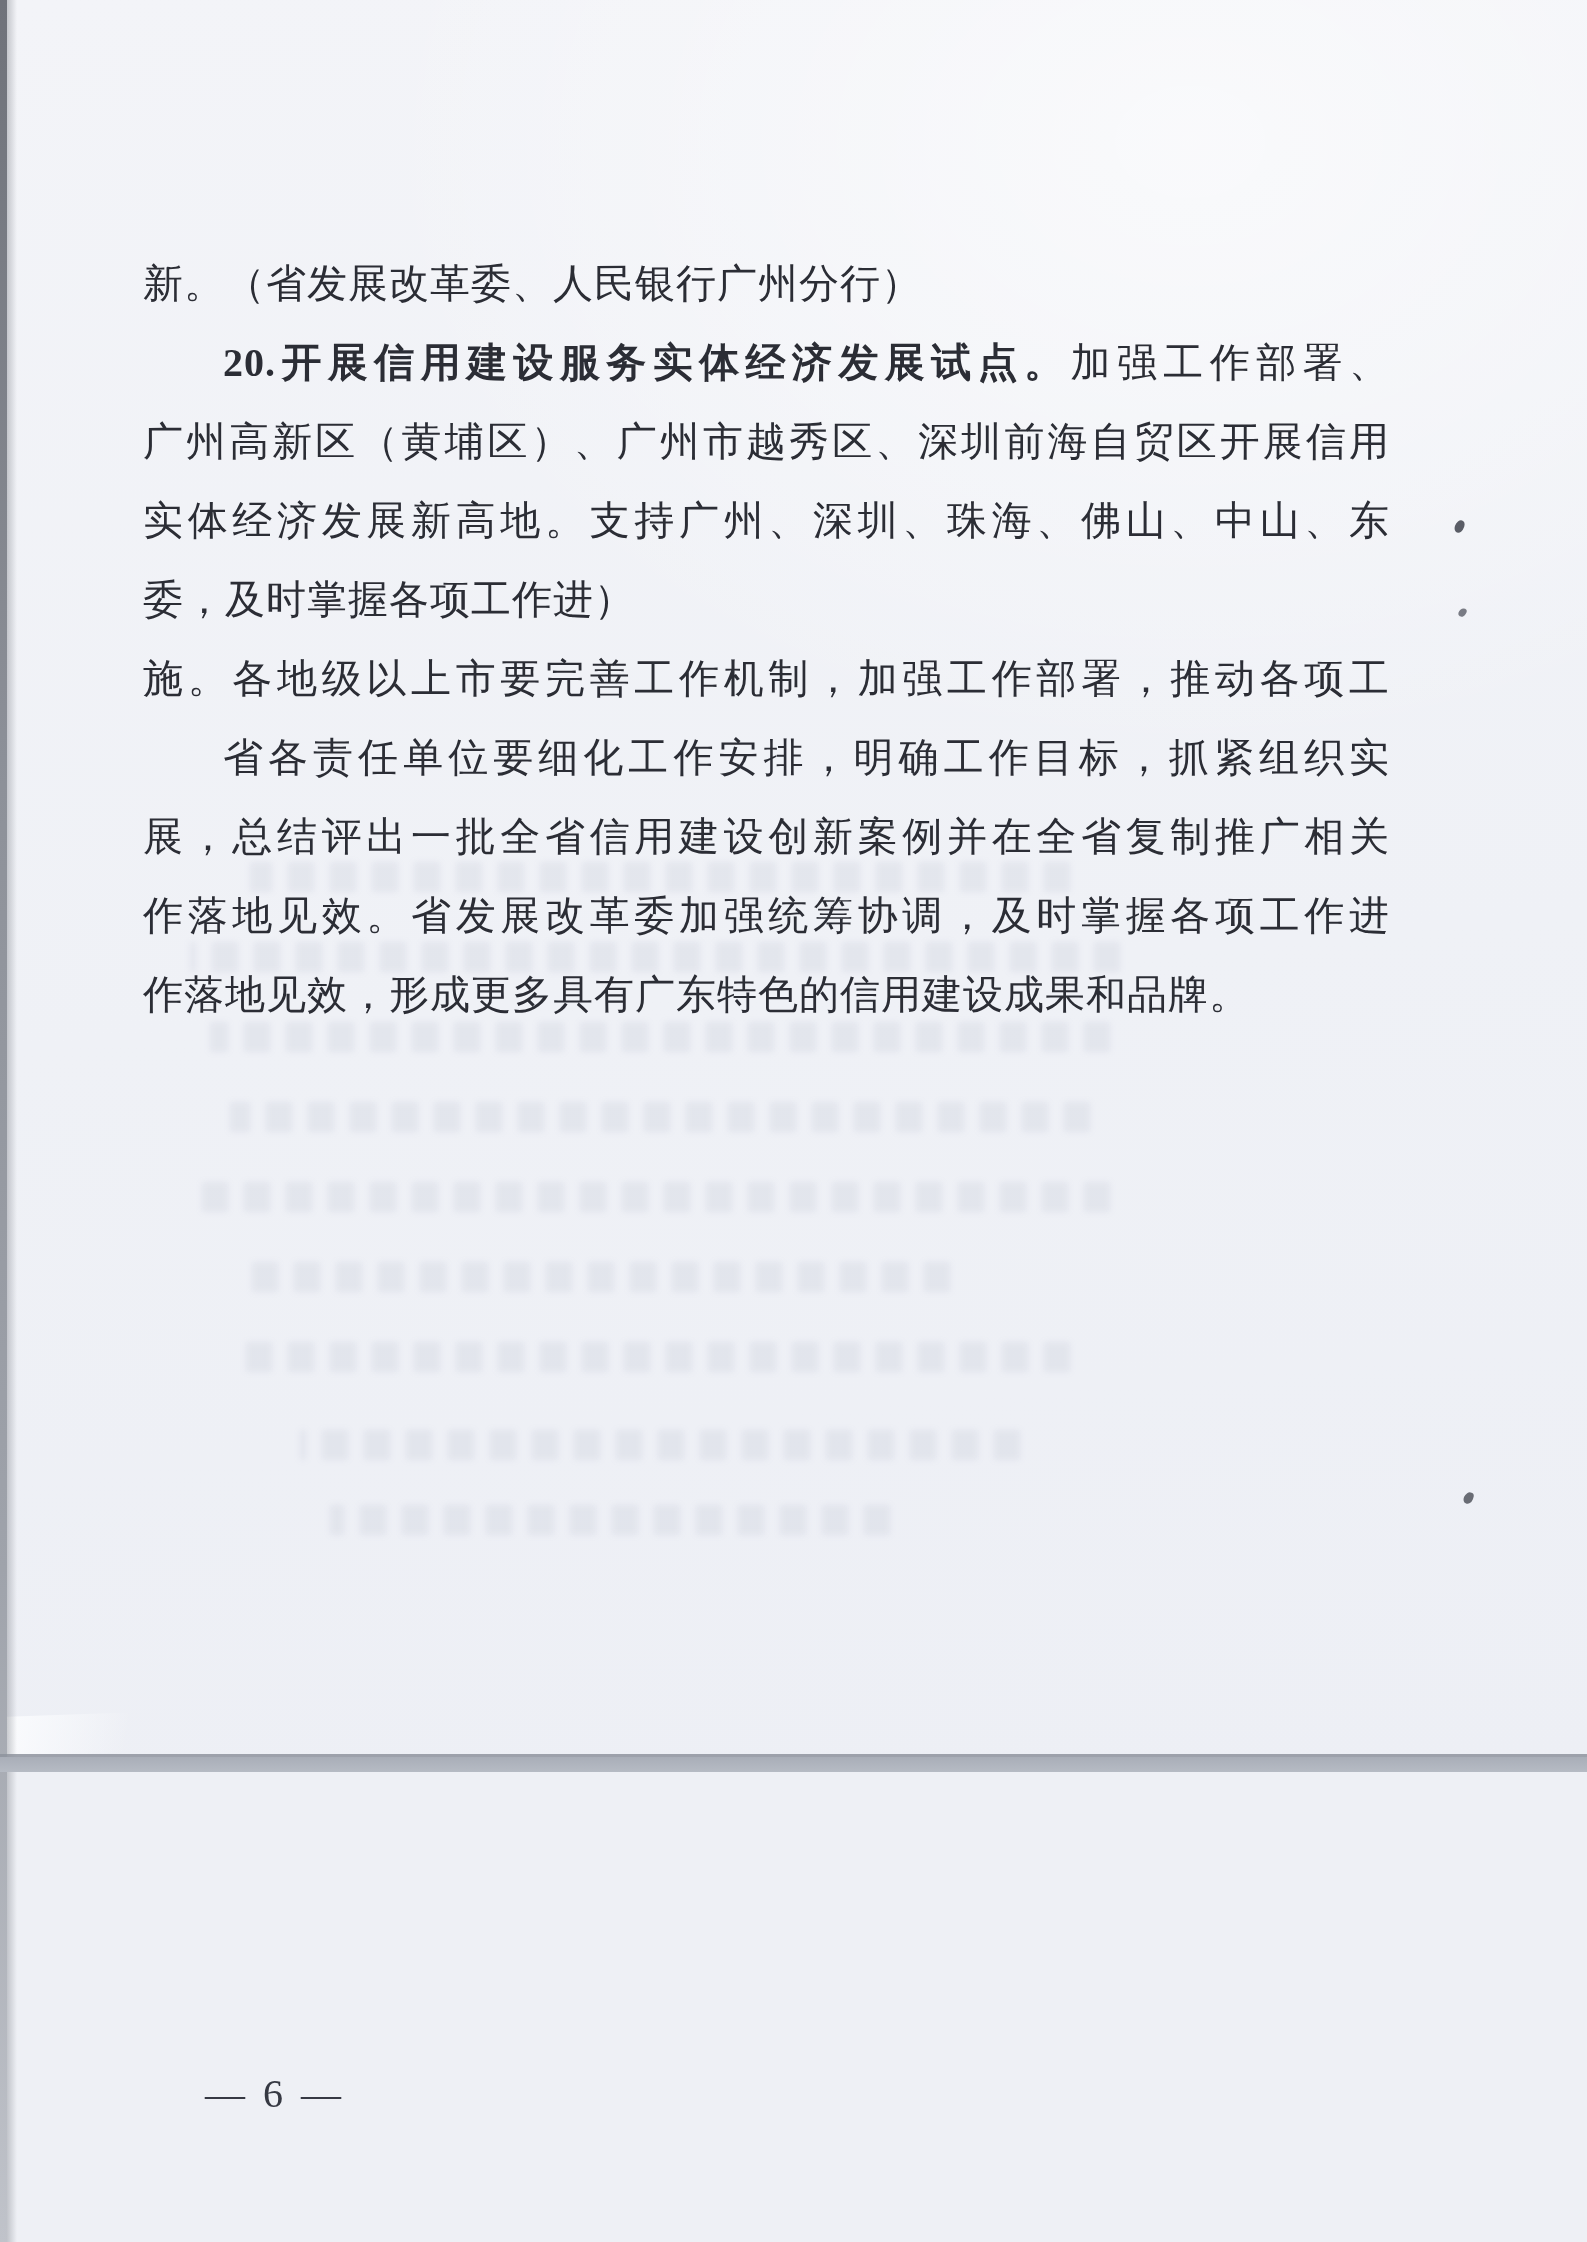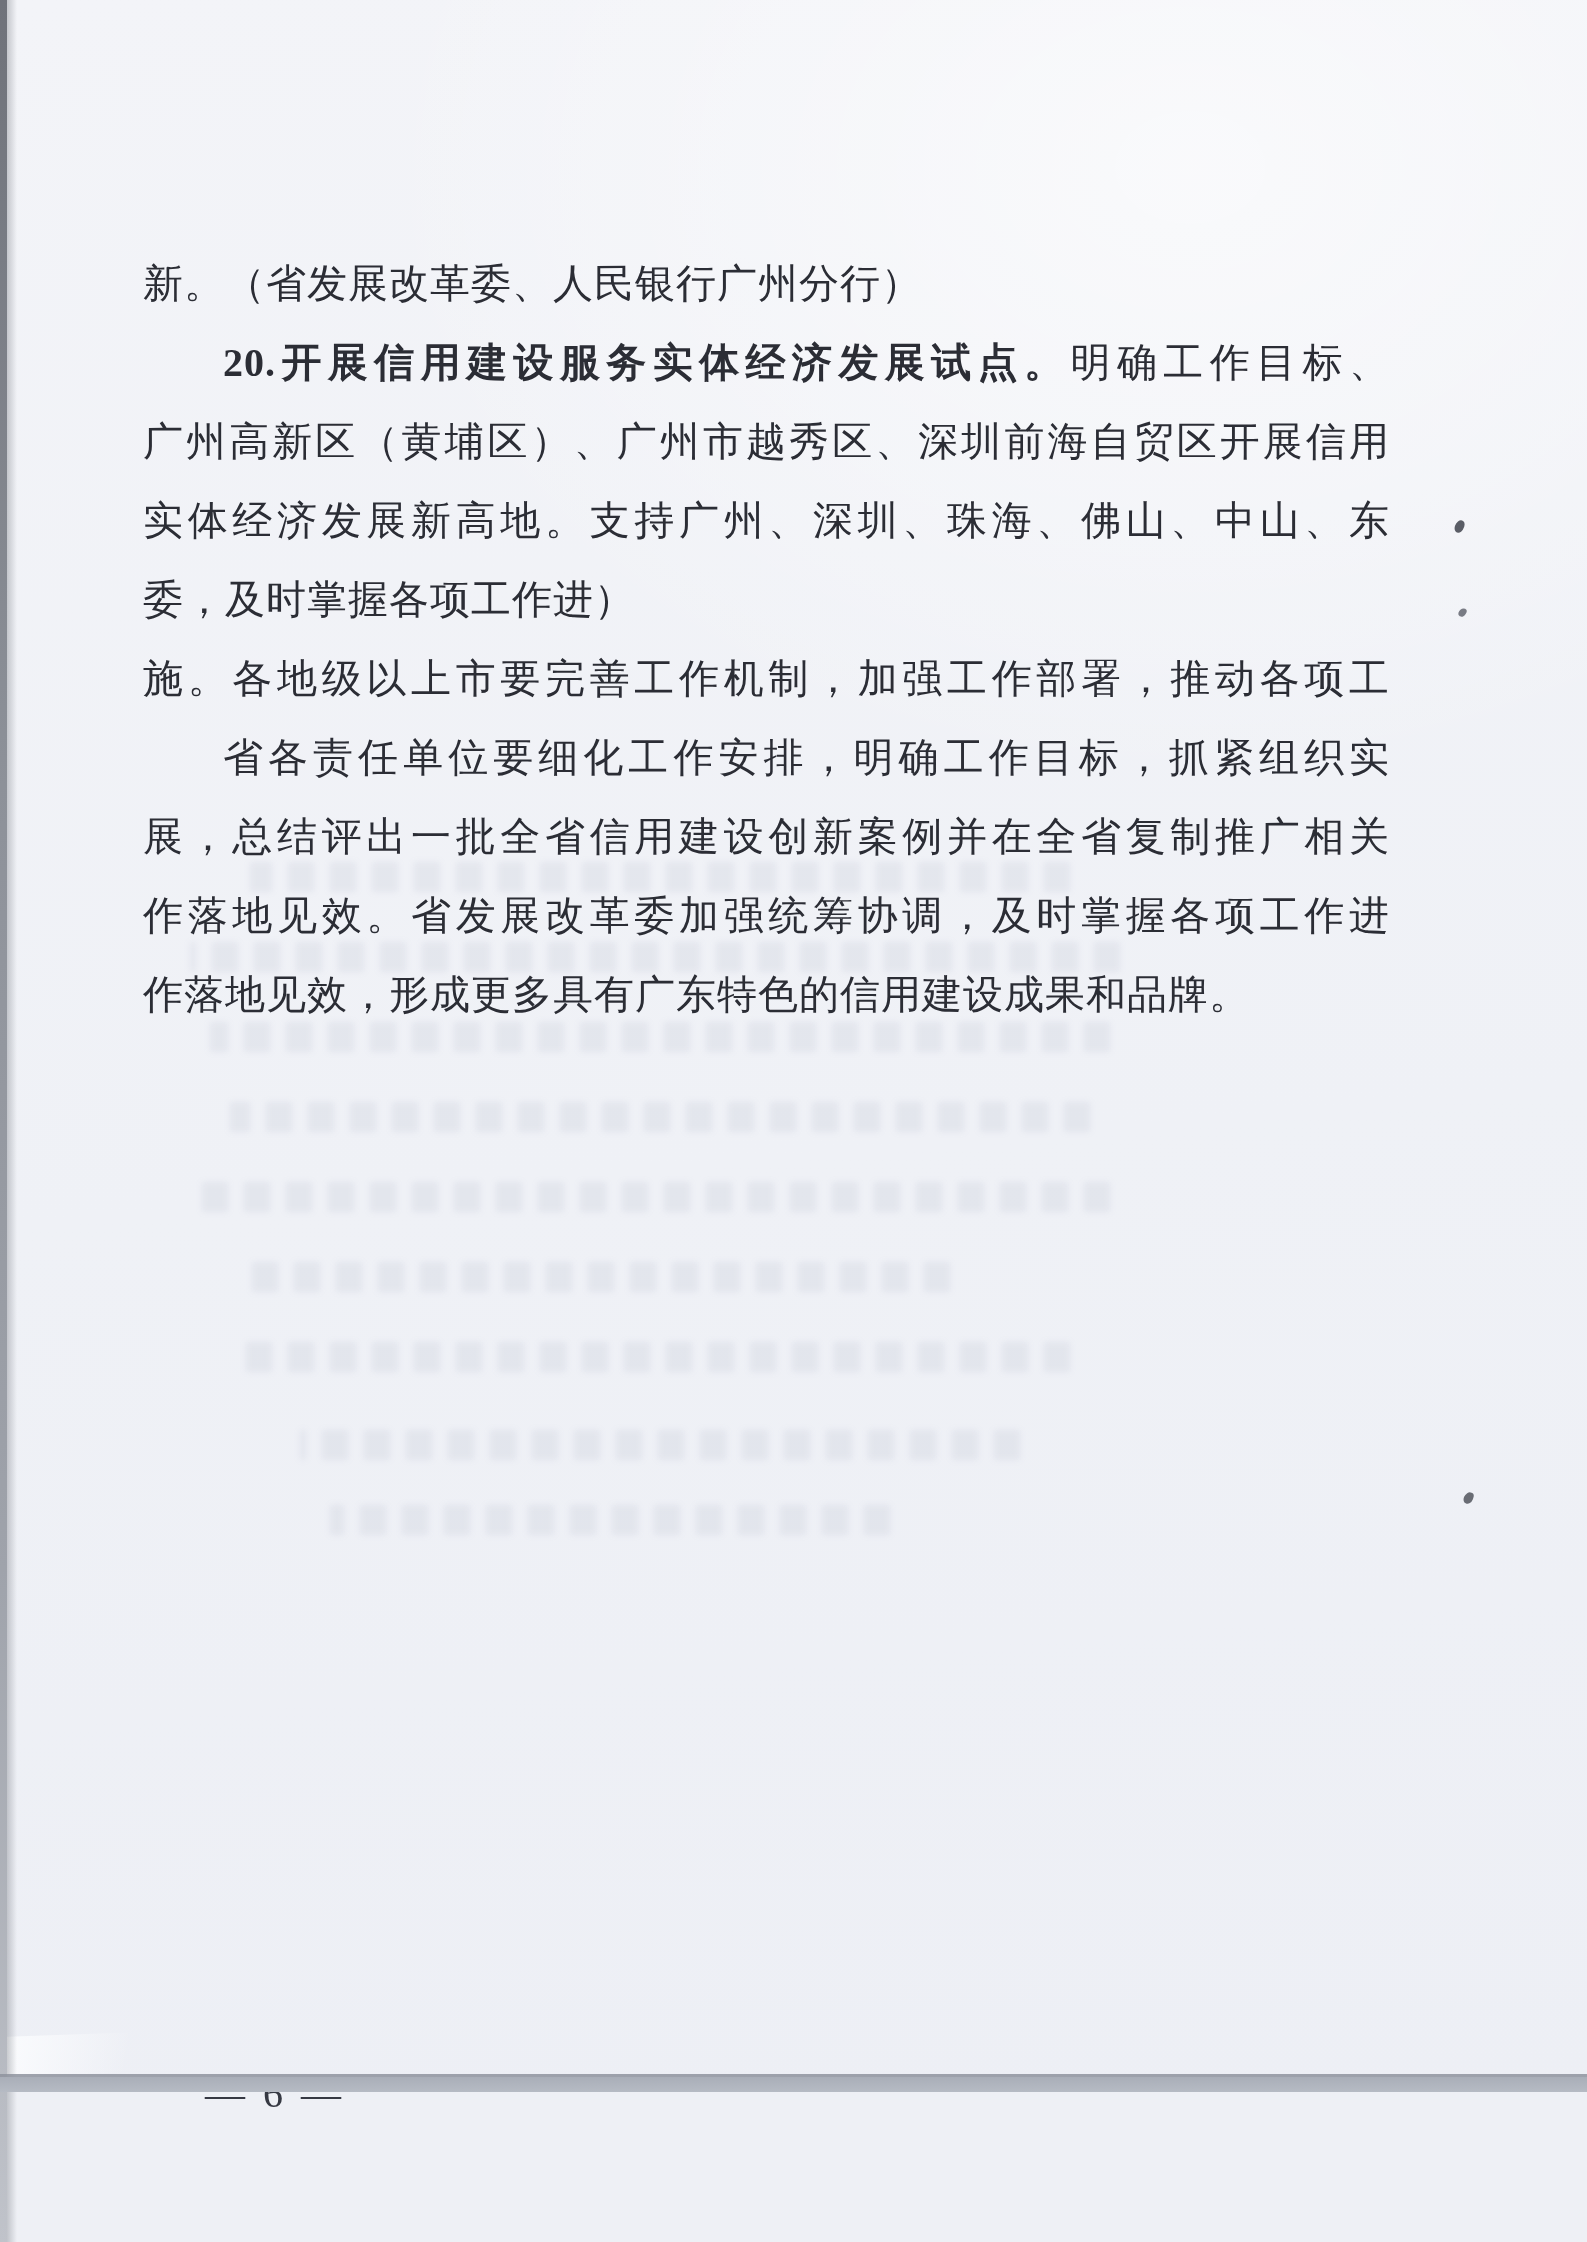--- a/index.html
+++ b/index.html
@@ -9,21 +9,21 @@
     height: 2242px;
     overflow: hidden;
     background: #eef0f5;
     font-family: "Liberation Serif", "DejaVu Serif", serif;
   }
 
   
   .page {
     position: absolute;
     left: 0; top: 0;
-    width: 1587px; height: 2092px;
+    width: 1587px; height: 1772px;
     background:
       radial-gradient(ellipse 1200px 900px at 75% 8%, rgba(255,255,255,0.55), rgba(255,255,255,0) 70%),
       linear-gradient(175deg, #f3f4f8 0%, #eff1f6 55%, #edeff5 100%);
   }
 
   
   .edge-left {
     position: absolute;
     left: 0; top: 0;
     width: 7px; height: 2242px;
@@ -122,21 +122,21 @@
   <div class="bleed" style="left:210px; top:1022px; width:900px;"></div>
   <div class="bleed" style="left:230px; top:1102px; width:860px;"></div>
   <div class="bleed" style="left:200px; top:1182px; width:910px;"></div>
   <div class="bleed" style="left:250px; top:1262px; width:700px;"></div>
   <div class="bleed" style="left:230px; top:1342px; width:840px;"></div>
   <div class="bleed" style="left:300px; top:1430px; width:720px;"></div>
   <div class="bleed" style="left:330px; top:1505px; width:560px;"></div>
 
   <div class="text-block">
       <div class="line"><span class="seg">新。（省发展改革委、人民银行广州分行）</span></div>
-      <div class="line justify indent"><span class="seg bold">20.开展信用建设服务实体经济发展试点。</span><span class="seg">明确工作目标、</span></div>
+      <div class="line justify indent"><span class="seg bold">20.开展信用建设服务实体经济发展试点。</span><span class="seg">加强工作部署、</span></div>
       <div class="line justify"><span class="seg">广州高新区（黄埔区）、广州市越秀区、深圳前海自贸区开展信用</span></div>
       <div class="line justify"><span class="seg">实体经济发展新高地。支持广州、深圳、珠海、佛山、中山、东</span></div>
       <div class="line"><span class="seg">委，及时掌握各项工作进）</span></div>
       <div class="line justify"><span class="seg">施。各地级以上市要完善工作机制，加强工作部署，推动各项工</span></div>
       <div class="line justify indent"><span class="seg">省各责任单位要细化工作安排，明确工作目标，抓紧组织实</span></div>
       <div class="line justify"><span class="seg">展，总结评出一批全省信用建设创新案例并在全省复制推广相关</span></div>
       <div class="line justify"><span class="seg">作落地见效。省发展改革委加强统筹协调，及时掌握各项工作进</span></div>
       <div class="line"><span class="seg">作落地见效，形成更多具有广东特色的信用建设成果和品牌。</span></div>
     </div>
 

